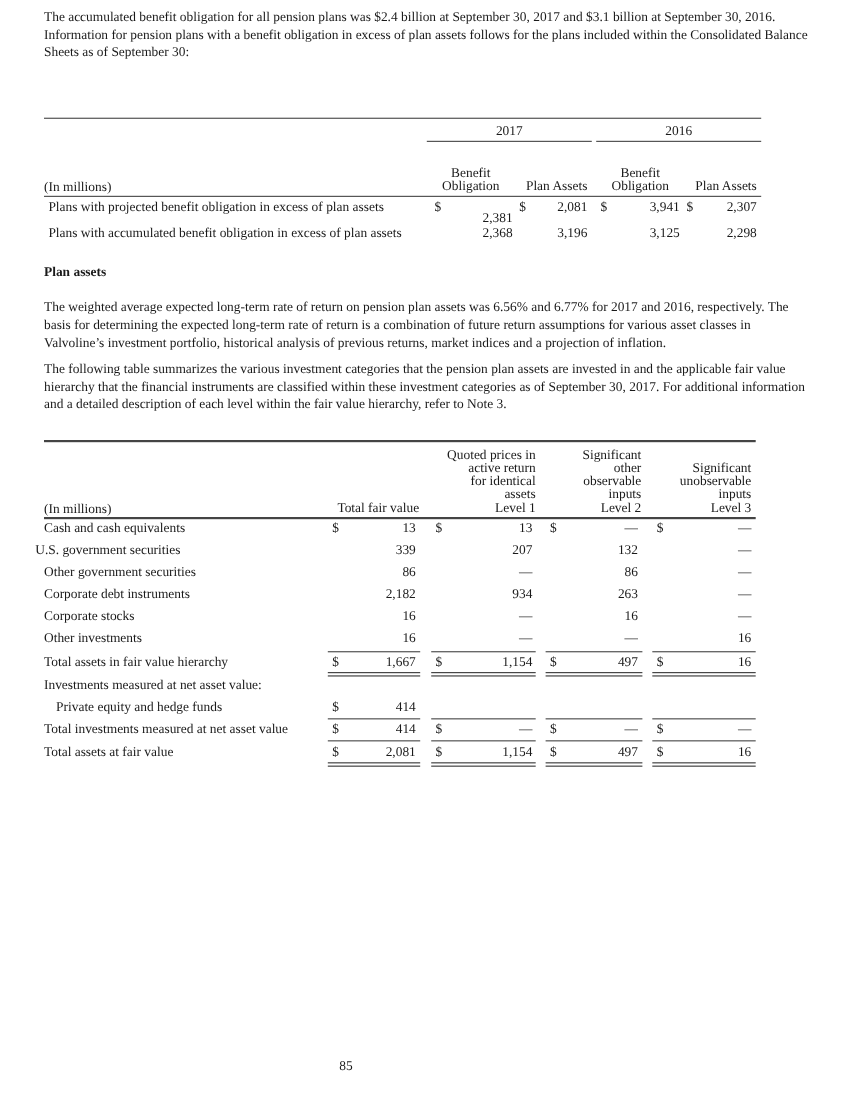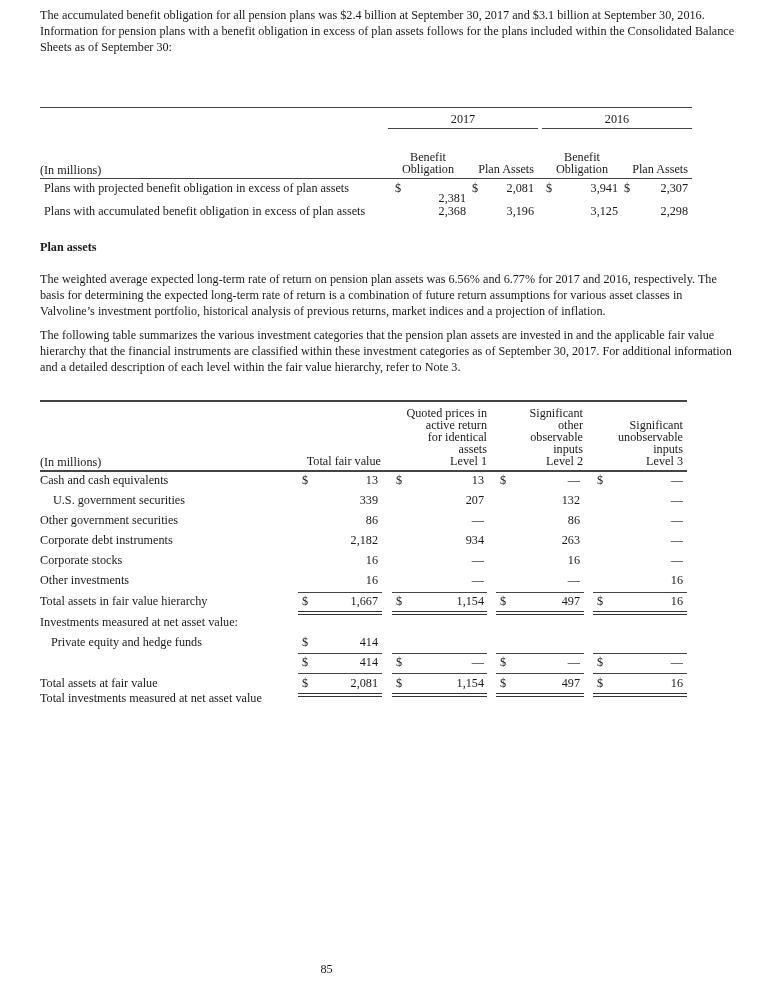--- a/index.html
+++ b/index.html
@@ -12,21 +12,21 @@
     position: absolute; left: 40px; width: 700px;
     line-height: 16px; margin: 0;
   }
   .heading { position: absolute; left: 40px; font-weight: bold; font-size: 12.2px; }
   .abs { position: absolute; white-space: nowrap; }
   .r { text-align: right; }
   .c { text-align: center; }
   .rule { position: absolute; background: #444; }
   .dbl { position: absolute; height: 4px; border-top: 1px solid #333; border-bottom: 1px solid #333; box-sizing: border-box; }
   .hdr { line-height: 12px; }
-  .pagenum { position: absolute; left: 0; width: 629px; top: 962px; text-align: center; margin-left: 12px; }
+  .pagenum { position: absolute; left: 0; width: 629px; top: 962px; text-align: center; }
 </style>
 </head>
 <body>
 
 <p class="para" style="top:7px;">The accumulated benefit obligation for all pension plans was $2.4 billion at September 30, 2017 and $3.1 billion at September 30, 2016. Information for pension plans with a benefit obligation in excess of plan assets follows for the plans included within the Consolidated Balance Sheets as of September 30:</p>
 
 <div>
   <div class="rule" style="left:40px; top:107px; width:652px; height:1px;"></div>
 
   <div class="abs c" style="left:388px; width:150px; top:112px;">2017</div>
@@ -110,21 +110,21 @@
     <div class="abs r" style="left:310px; width:68px; top:473px;">13</div>
     <div class="abs" style="left:396px; top:473px;">$</div>
     <div class="abs r" style="left:410px; width:74px; top:473px;">13</div>
     <div class="abs" style="left:500px; top:473px;">$</div>
     <div class="abs r" style="left:510px; width:70px; top:473px;">—</div>
     <div class="abs" style="left:597px; top:473px;">$</div>
     <div class="abs r" style="left:610px; width:73px; top:473px;">—</div>
   </div>
 
   <div>
-    <div class="abs" style="left:53px; top:493px;text-align:center;">U.S. government securities</div>
+    <div class="abs" style="left:32px; top:493px;text-align:center;">U.S. government securities</div>
     <div class="abs r" style="left:310px; width:68px; top:493px;">339</div>
     <div class="abs r" style="left:410px; width:74px; top:493px;">207</div>
     <div class="abs r" style="left:510px; width:70px; top:493px;">132</div>
     <div class="abs r" style="left:610px; width:73px; top:493px;">—</div>
   </div>
 
   <div>
     <div class="abs" style="left:40px; top:513px;">Other government securities</div>
     <div class="abs r" style="left:310px; width:68px; top:513px;">86</div>
     <div class="abs r" style="left:410px; width:74px; top:513px;">—</div>
@@ -186,21 +186,21 @@
     <div class="abs" style="left:302px; top:635px;">$</div>
     <div class="abs r" style="left:310px; width:68px; top:635px;">414</div>
   </div>
 
   <div class="rule" style="left:298px; top:653px; width:84px; height:1px;"></div>
   <div class="rule" style="left:392px; top:653px; width:95px; height:1px;"></div>
   <div class="rule" style="left:496px; top:653px; width:88px; height:1px;"></div>
   <div class="rule" style="left:593px; top:653px; width:94px; height:1px;"></div>
 
   <div>
-    <div class="abs" style="left:40px; top:655px;margin-top:36px;">Total investments measured at net asset value</div>
+    <div class="abs" style="left:40px; top:655px;">Total investments measured at net asset value</div>
     <div class="abs" style="left:302px; top:655px;">$</div>
     <div class="abs r" style="left:310px; width:68px; top:655px;">414</div>
     <div class="abs" style="left:396px; top:655px;">$</div>
     <div class="abs r" style="left:410px; width:74px; top:655px;">—</div>
     <div class="abs" style="left:500px; top:655px;">$</div>
     <div class="abs r" style="left:510px; width:70px; top:655px;">—</div>
     <div class="abs" style="left:597px; top:655px;">$</div>
     <div class="abs r" style="left:610px; width:73px; top:655px;">—</div>
   </div>
 

